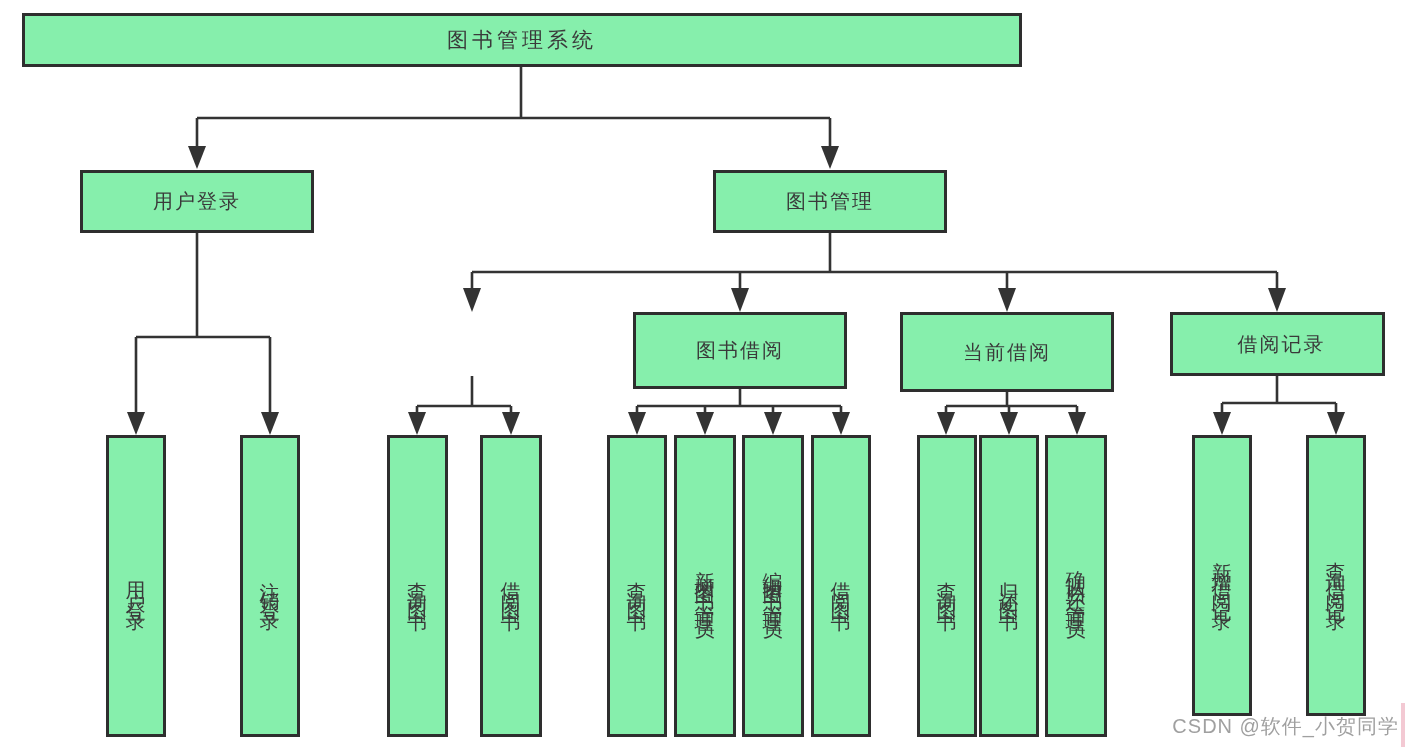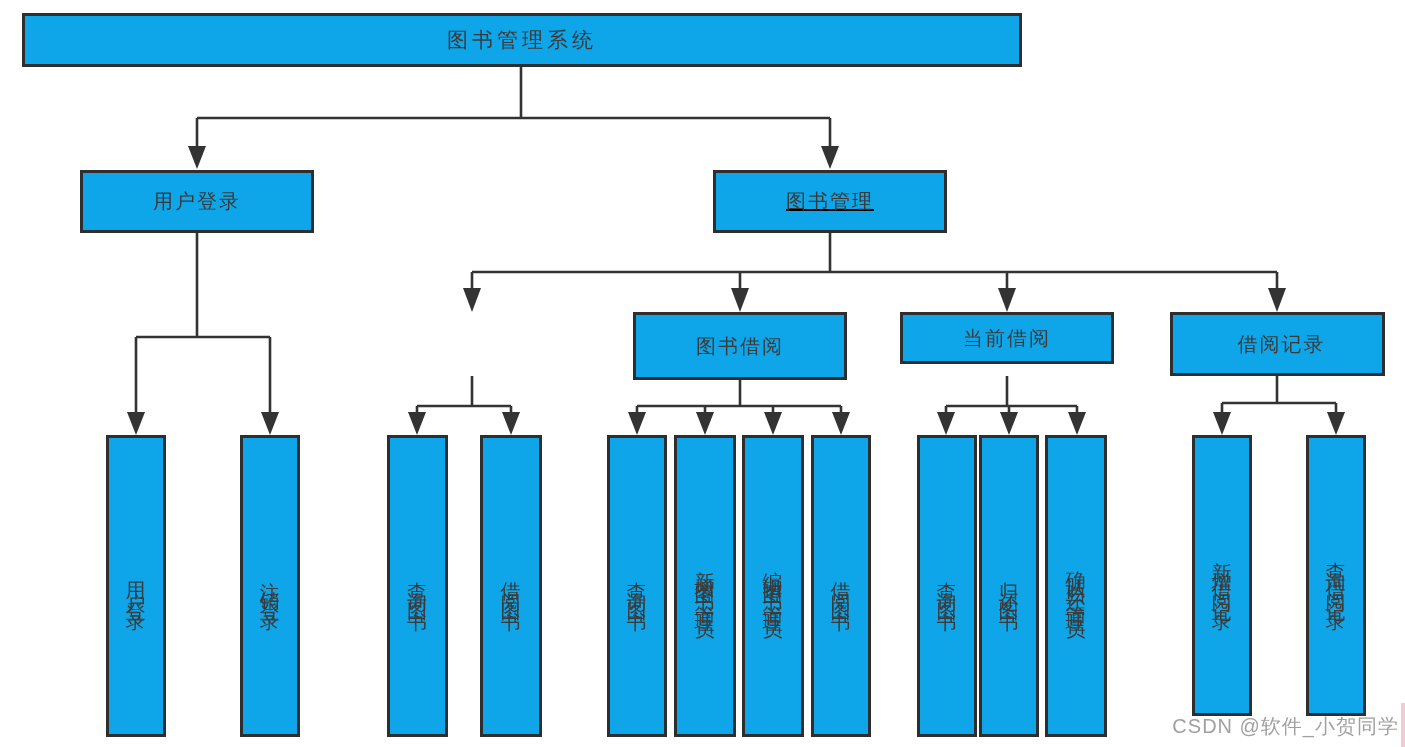--- a/index.html
+++ b/index.html
@@ -18,21 +18,21 @@
     position: absolute;
     left: 0; top: 0;
     width: 1405px; height: 747px;
     z-index: 1;
   }
   .ln { fill: none; stroke: #333333; stroke-width: 2.6; }
   .ah { fill: #333333; stroke: none; }
 
   .box {
     position: absolute;
-    background: #0ea5e9;
+    background: #86efac;
     border: 3px solid #2e2e2e;
     display: flex;
     align-items: center;
     justify-content: center;
     z-index: 2;
   }
 
   .h-label {
     font-size: 20px;
     color: #3a3a3a;
@@ -130,28 +130,28 @@
     </g>
   </svg>
 
   <div class="box" style="left:22px; top:13px; width:1000px; height:54px;">
     <span class="h-label root-label">图书管理系统</span>
   </div>
 
   <div class="box" style="left:80px; top:170px; width:234px; height:63px;">
     <span class="h-label">用户登录</span>
   </div>
-  <div class="box" style="left:713px; top:170px; width:234px; height:63px;text-decoration:underline;">
+  <div class="box" style="left:713px; top:170px; width:234px; height:63px;">
     <span class="h-label">图书管理</span>
   </div>
 
-  <div class="box" style="left:633px; top:312px; width:214px; height:68px;">
+  <div class="box" style="left:633px; top:312px; width:214px; height:77px;">
     <span class="h-label">图书借阅</span>
   </div>
-  <div class="box" style="left:900px; top:312px; width:214px; height:52px;">
+  <div class="box" style="left:900px; top:312px; width:214px; height:80px;">
     <span class="h-label">当前借阅</span>
   </div>
   <div class="box" style="left:1170px; top:312px; width:215px; height:64px;padding-left:8px;">
     <span class="h-label">借阅记录</span>
   </div>
 
   <div class="box" style="left:106px; top:435px; width:60px; height:302px;">
     <span class="v-label">用户登录</span>
   </div>
   <div class="box" style="left:240px; top:435px; width:60px; height:302px;">

